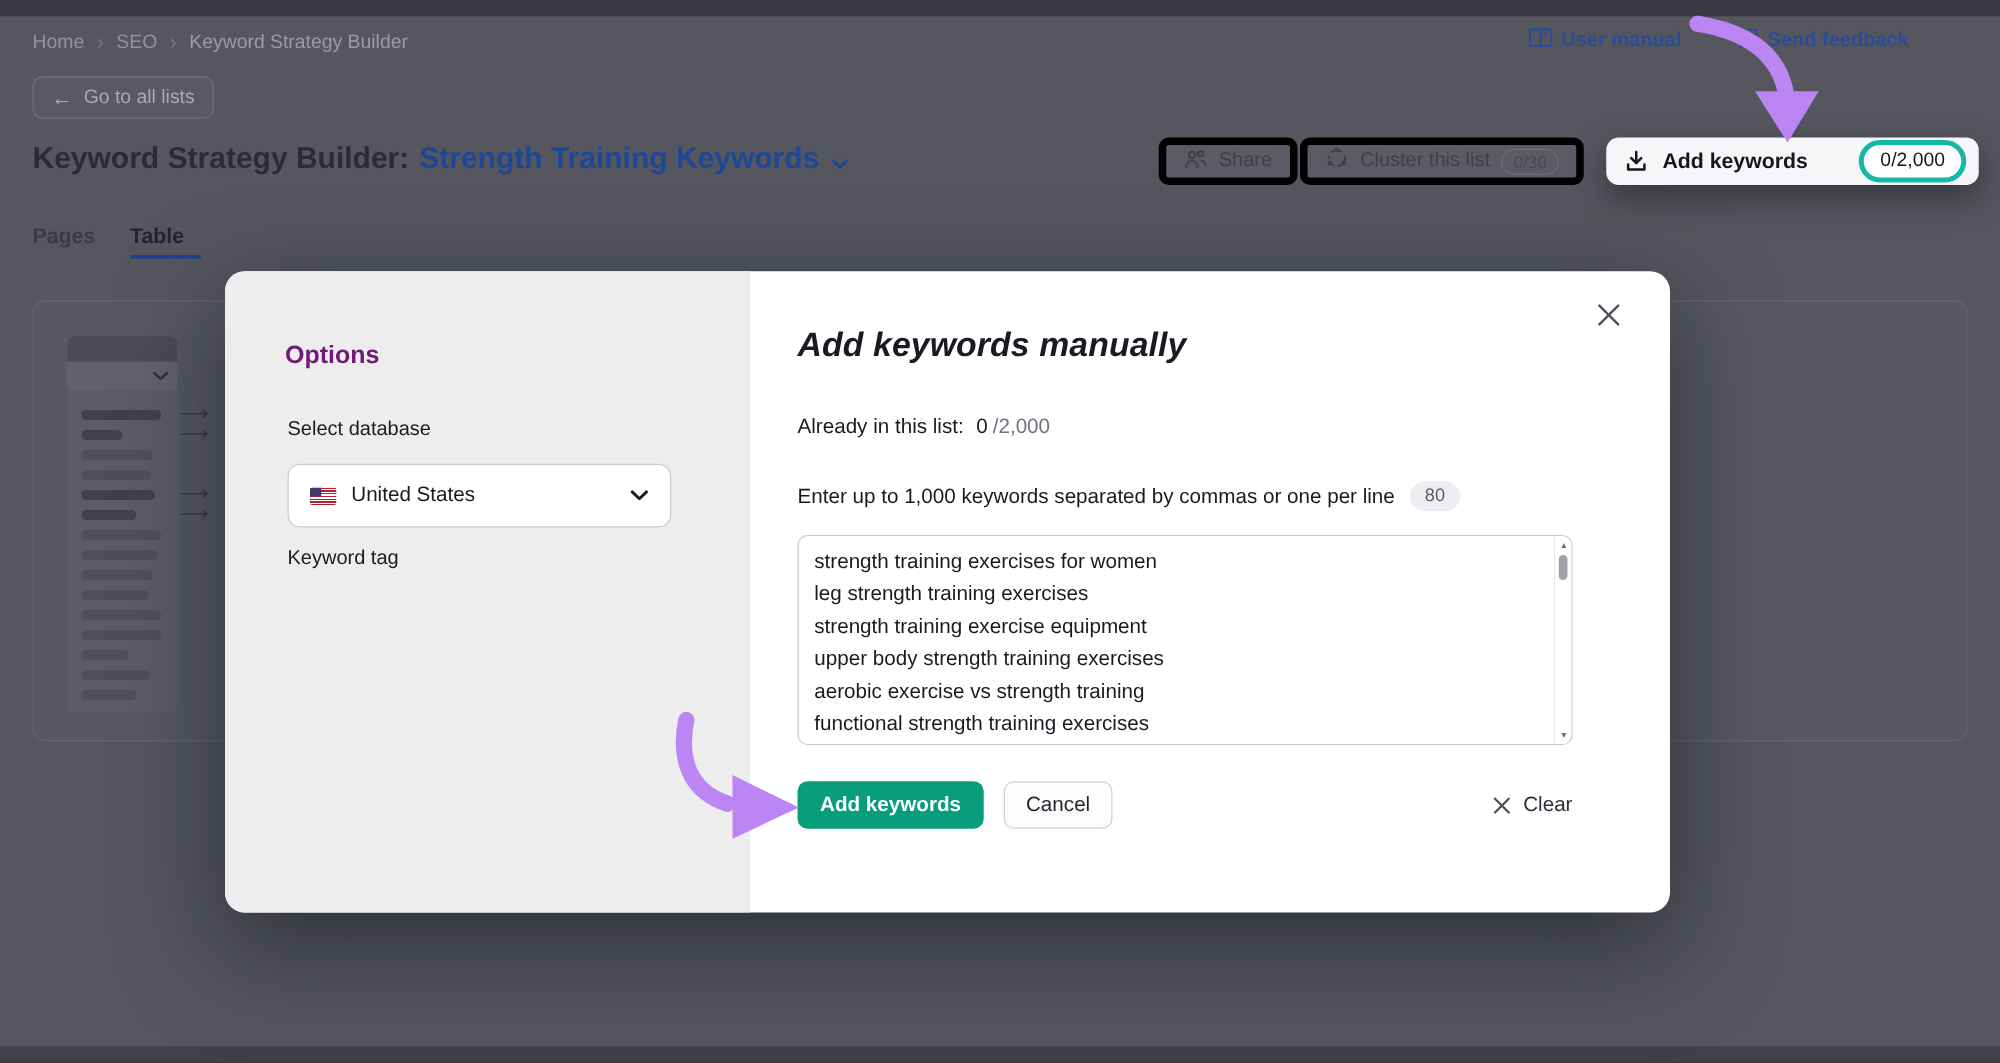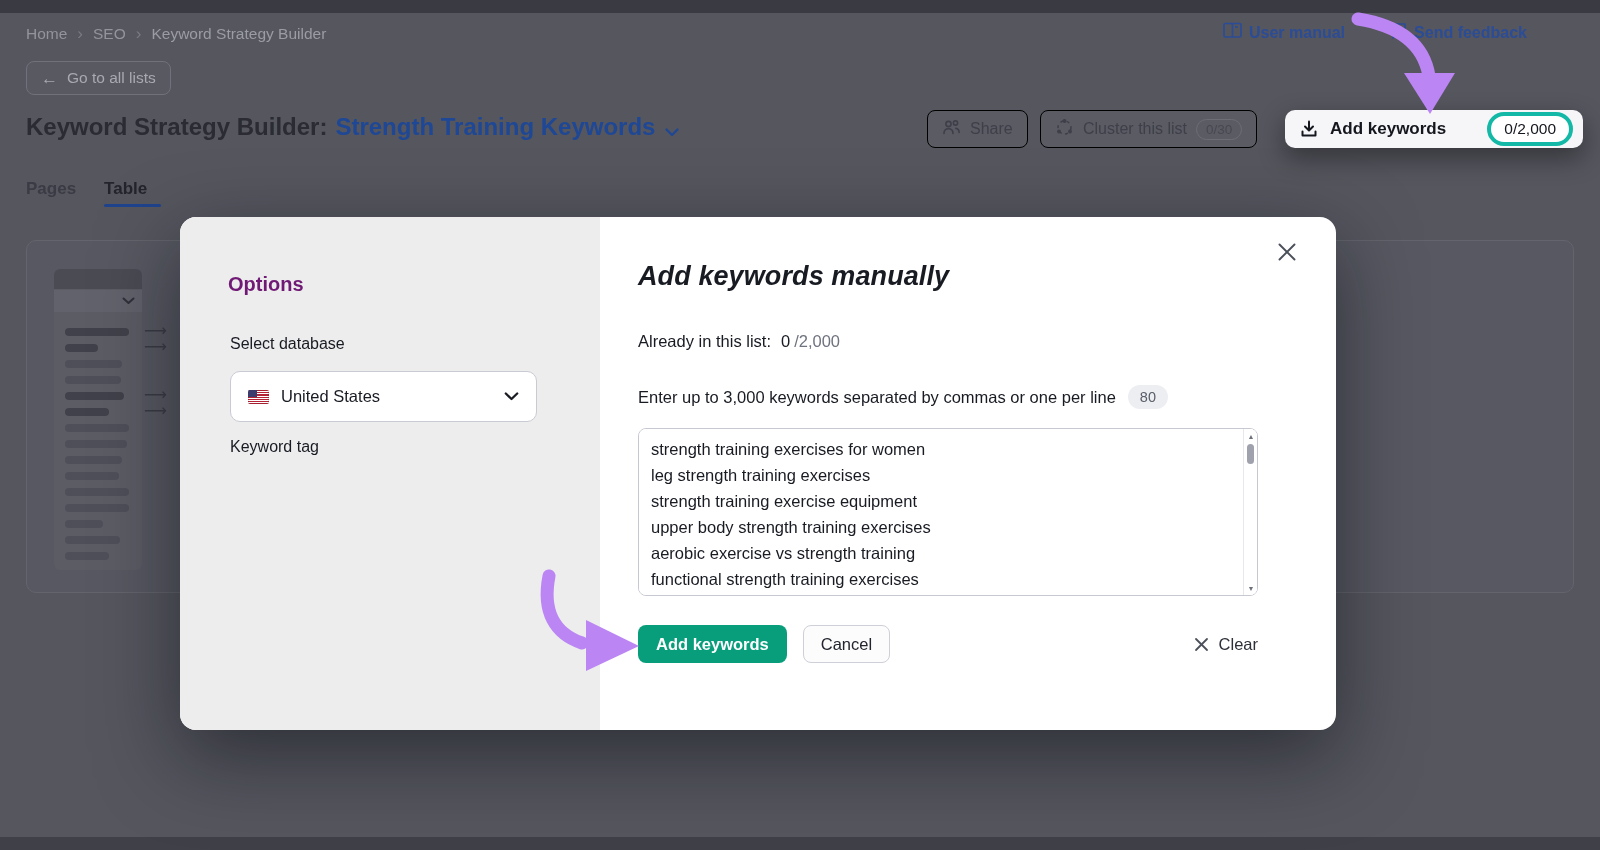--- a/index.html
+++ b/index.html
@@ -24,21 +24,21 @@
 
   .page-title{left:26px;top:110px;font-size:24px;font-weight:700;color:#2a2b33;display:flex;align-items:center;gap:8px;white-space:nowrap;}
   .page-title .list-name{color:#1e4796;}
   .title-chevron{margin-left:2px;margin-top:5px;}
 
   .tabs{left:26px;top:179px;display:flex;gap:28px;font-size:17px;}
   .tab{color:#3a3b44;font-weight:600;}
   .tab.active{color:#23242c;font-weight:700;}
   .tab-underline{left:104px;top:204px;width:57px;height:3px;background:#1f438d;border-radius:2px;}
 
-  .dim-btn{height:38px;border:1px solid #000000;border-radius:8px;background:rgba(255,255,255,0.03);
+  .dim-btn{height:38px;border:6px solid #000000;border-radius:8px;background:rgba(255,255,255,0.03);
     display:flex;align-items:center;gap:9px;padding:0 14px;color:#3e3f49;font-size:16px;}
   .dim-badge{border:1px solid #6c6d76;border-radius:999px;padding:2px 9px;font-size:13.5px;color:#474851;}
 
   .bg-card{left:26px;top:240px;width:1548px;height:353px;border:1px solid #63646c;border-radius:10px;background:#575861;}
 
   .sk-wrap{left:54px;top:269px;width:122px;height:301px;}
   .sk-panel{position:absolute;left:0;top:0;width:88px;height:301px;background:#5b5c64;border-radius:6px;}
   .sk-head{position:absolute;left:0;top:0;width:88px;height:20px;background:#4a4b53;border-radius:6px 6px 0 0;}
   .sk-chevrow{position:absolute;left:0;top:21px;width:88px;height:22px;background:#61626b;display:flex;align-items:center;justify-content:flex-end;padding-right:7px;}
   .sk-rows{position:absolute;left:11px;top:59px;width:111px;}
@@ -288,21 +288,21 @@
 
     <div class="modal-heading">Add keywords manually</div>
 
     <div class="already-row">
       <span class="lbl">Already in this list:</span>
       <span>0</span>
       <span class="limit">/2,000</span>
     </div>
 
     <div class="hint-row">
-      <span>Enter up to 3,000 keywords separated by commas or one per line</span>
+      <span>Enter up to 1,000 keywords separated by commas or one per line</span>
       <span class="hint-badge">80</span>
     </div>
 
     <div class="ta-wrap">
       <textarea class="kw-textarea" spellcheck="false" style="">strength training exercises for women
 leg strength training exercises
 strength training exercise equipment
 upper body strength training exercises
 aerobic exercise vs strength training
 functional strength training exercises</textarea>

